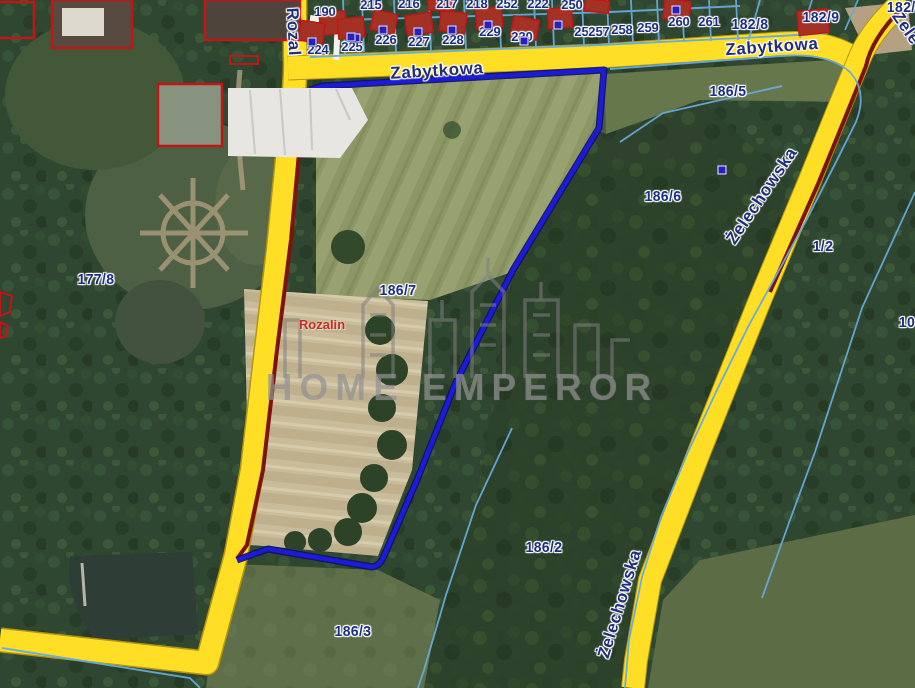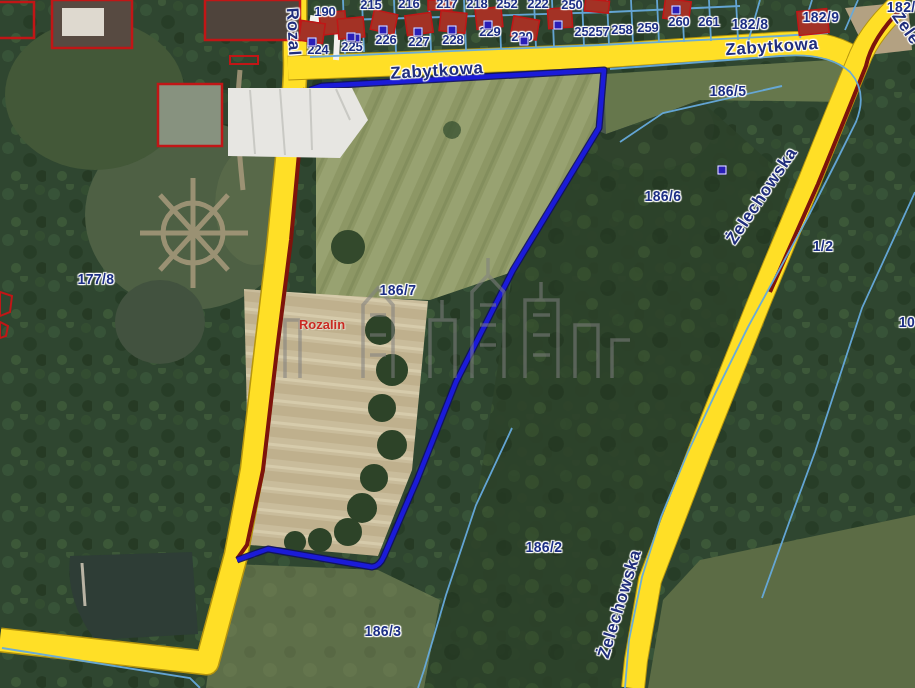--- a/index.html
+++ b/index.html
@@ -175,39 +175,40 @@
     <path d="M430,378 L430,320 L455,320 L455,378 M442,320 L442,300"></path>
     <path d="M472,378 L472,292 L488,275 L504,292 L504,378 M488,275 L488,258"></path>
     <path d="M480,305 L496,305 M480,325 L496,325 M480,345 L496,345"></path>
     <path d="M525,378 L525,300 L558,300 L558,378 M541,300 L541,282"></path>
     <path d="M533,315 L550,315 M533,335 L550,335 M533,355 L550,355"></path>
     <path d="M575,378 L575,325 L598,325 L598,378"></path>
     <path d="M612,378 L612,340 L630,340"></path>
   </g>
 </svg>
 
+<div id="wm-text">HOME EMPEROR</div>
 
 <div class="lbl place" style="left:322px;top:324px;">Rozalin</div>
 
 <div id="street-layer">
       <div class="lbl street" style="left: 437px; top: 71px; transform: translate(-50%, -50%) rotate(-3.5deg);">Zabytkowa</div>
       <div class="lbl street" style="left: 772px; top: 47px; transform: translate(-50%, -50%) rotate(-4deg);">Zabytkowa</div>
       <div class="lbl street" style="left: 762px; top: 196px; transform: translate(-50%, -50%) rotate(-56deg);">Żelechowska</div>
       <div class="lbl street" style="left: 620px; top: 604px; transform: translate(-50%, -50%) rotate(-73deg);">Żelechowska</div>
       <div class="lbl street" style="left: 293px; top: 32px; transform: translate(-50%, -50%) rotate(87deg);">Rozal</div>
       <div class="lbl street" style="left: 906px; top: 28px; transform: translate(-50%, -50%) rotate(55deg);">Żele</div>
     </div>
 <div id="parcel-layer">
       <div class="lbl parcel" style="left: 96px; top: 279px;">177/8</div>
       <div class="lbl parcel" style="left: 398px; top: 290px;">186/7</div>
       <div class="lbl parcel" style="left: 728px; top: 91px;">186/5</div>
       <div class="lbl parcel" style="left: 663px; top: 196px;">186/6</div>
       <div class="lbl parcel" style="left: 823px; top: 246px;">1/2</div>
       <div class="lbl parcel" style="left: 544px; top: 547px;">186/2</div>
-      <div class="lbl parcel" style="left: 353px; top: 631px; margin-left: 30px;">186/3</div>
+      <div class="lbl parcel" style="left: 353px; top: 631px;">186/3</div>
       <div class="lbl parcel" style="left: 907px; top: 322px;">10</div>
       <div class="lbl parcel" style="left: 750px; top: 24px;">182/8</div>
       <div class="lbl parcel" style="left: 821px; top: 17px;">182/9</div>
       <div class="lbl parcel" style="left: 876px; top: 7px; margin-left: 33px;">182/11</div>
     </div>
 <div id="house-layer">
       <div class="lbl house" style="left: 325px; top: 11px;">190</div>
       <div class="lbl house" style="left: 318px; top: 49px;">224</div>
       <div class="lbl house" style="left: 352px; top: 46px;">225</div>
       <div class="lbl house" style="left: 386px; top: 39px;">226</div>

